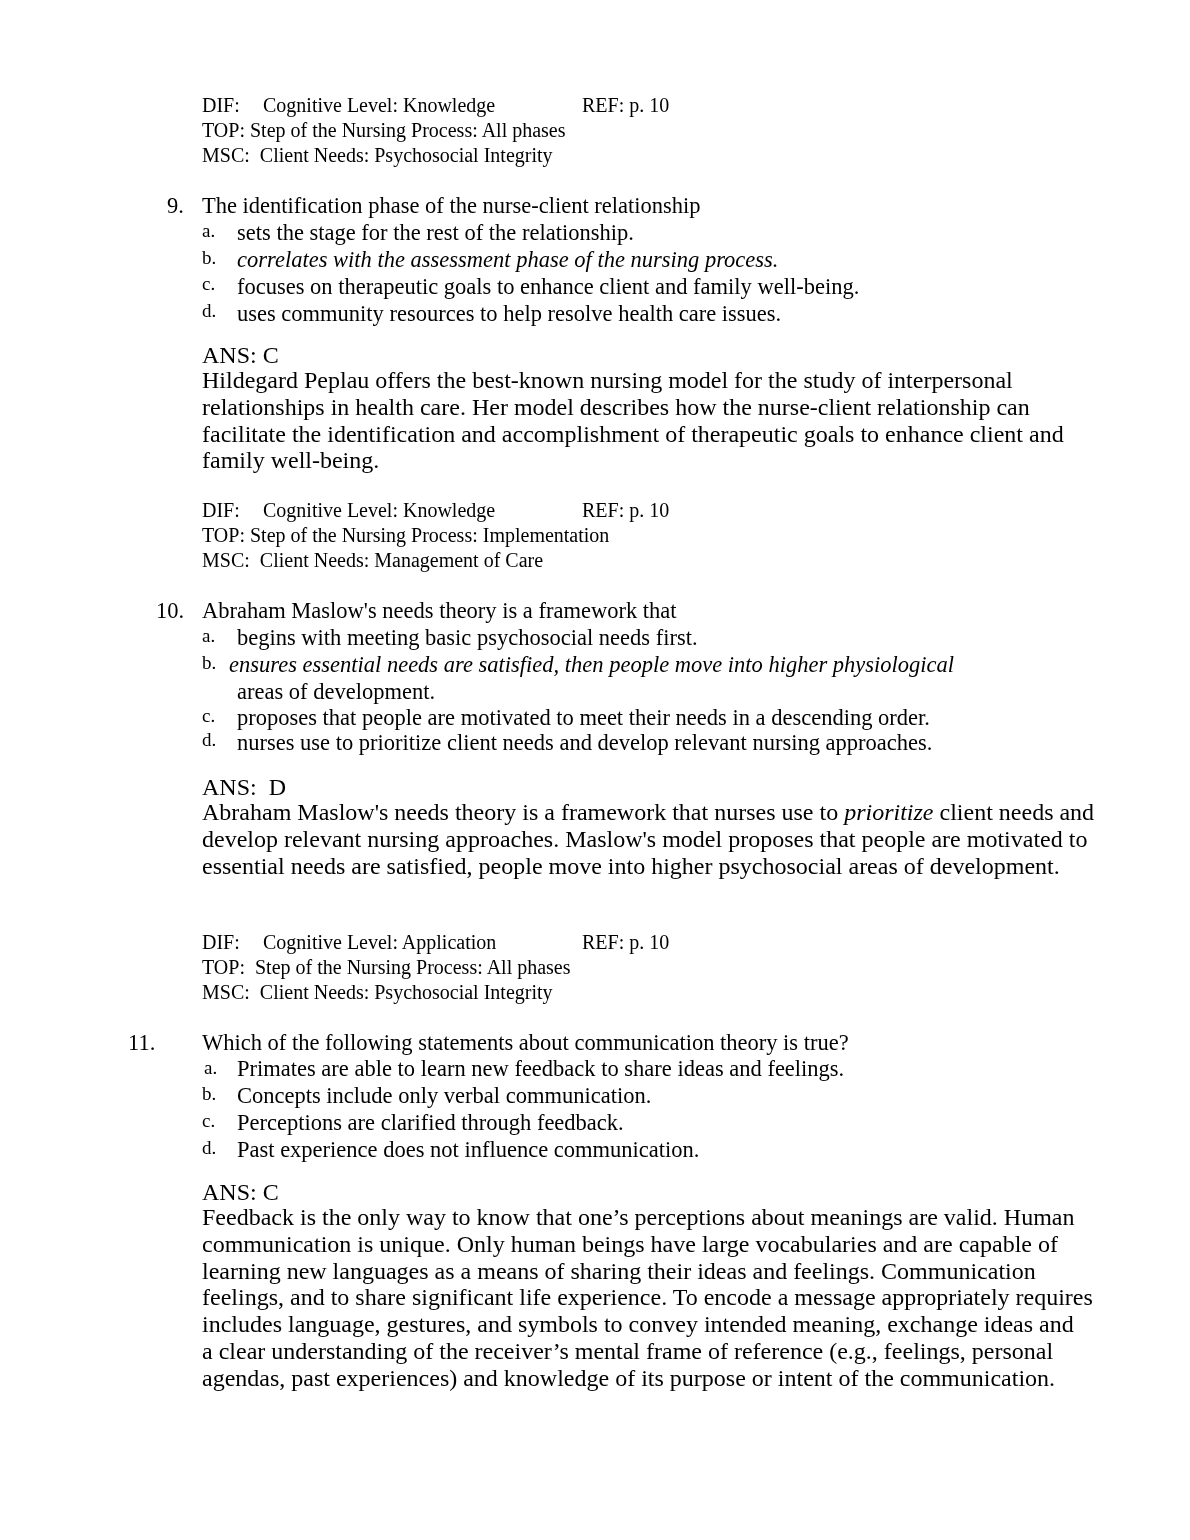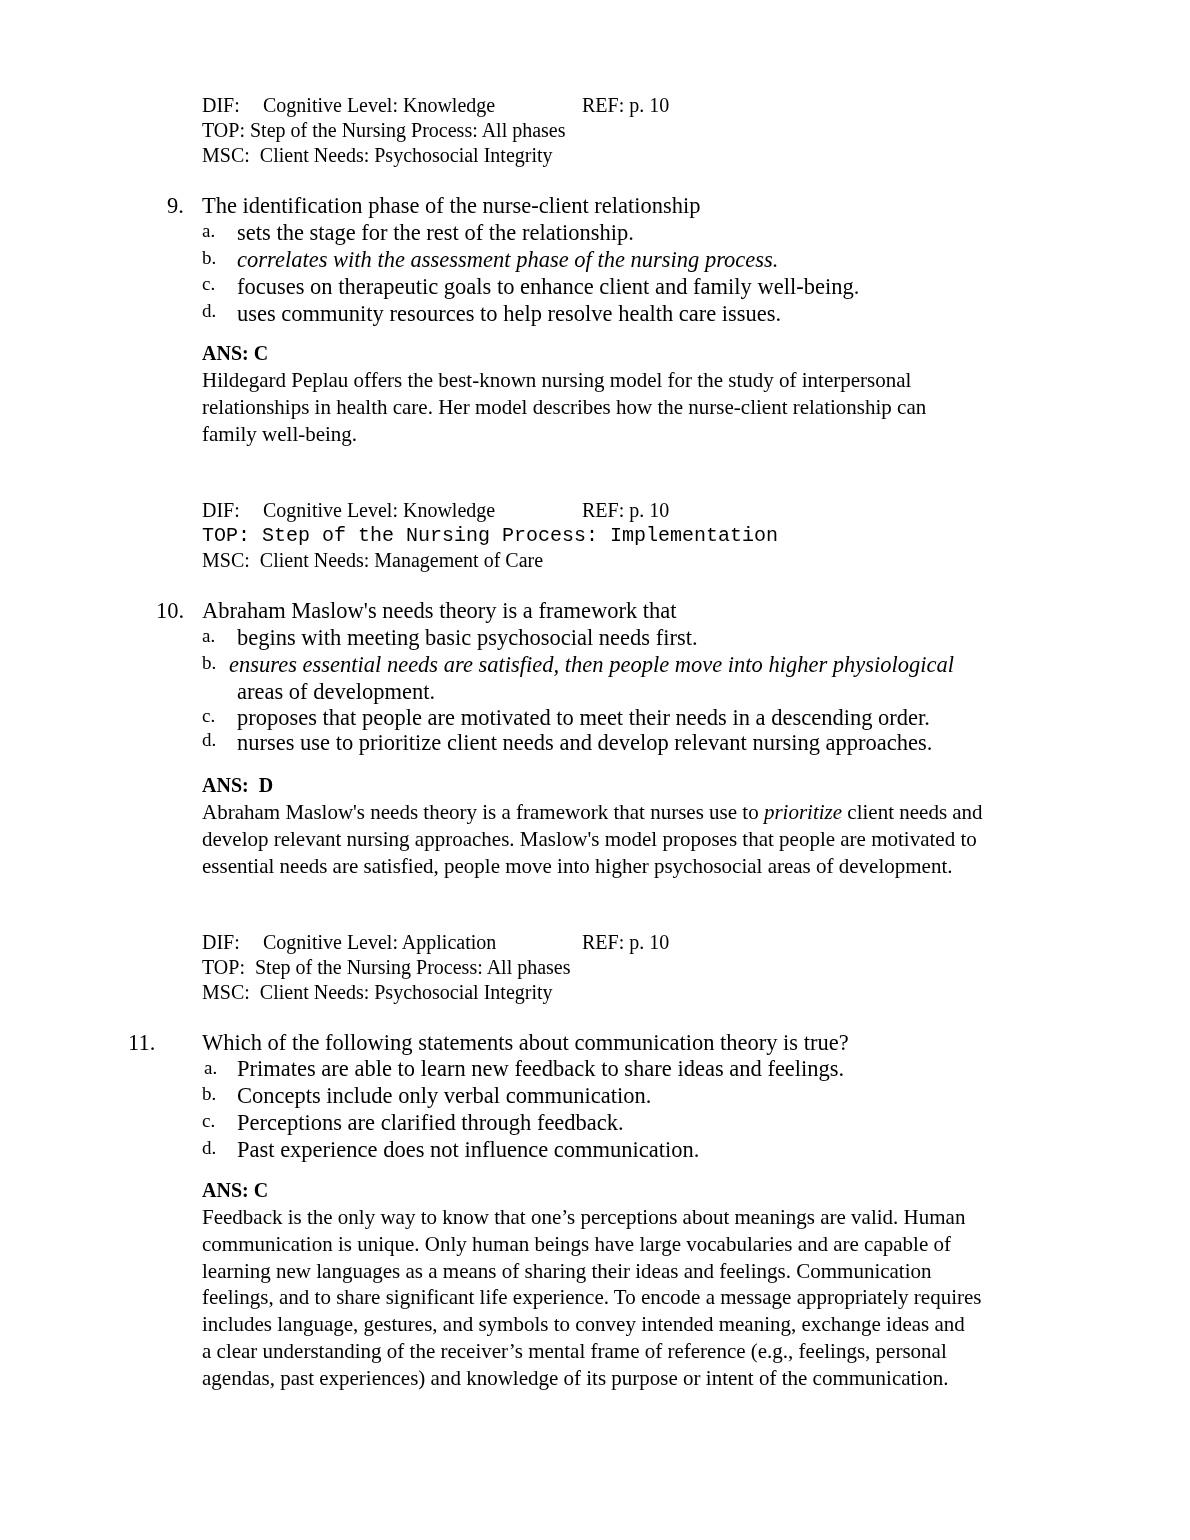--- a/index.html
+++ b/index.html
@@ -2,23 +2,23 @@
 <html><head>
 <meta charset="utf-8">
 <style>
   html, body { margin: 0; padding: 0; background: #ffffff; }
   body { width: 1190px; height: 1540px; position: relative; overflow: hidden;
          font-family: "Liberation Serif", "DejaVu Serif", serif; color: #000; }
   .abs { position: absolute; white-space: nowrap; }
   .meta { font-size: 20px; line-height: 25px; }
   .q { font-size: 22.5px; line-height: 27px; }
   .opt-letter { font-size: 19px; }
-  .para { position: absolute; left: 202px; width: 880px; font-size: 21px; line-height: 26.8px; white-space: normal; }
+  .para { position: absolute; left: 202px; width: 880px; font-size: 24px; line-height: 26.8px; white-space: normal; }
   .para-line { display: block; white-space: nowrap; }
-  .ans { font-size: 20px; font-weight: bold; }
+  .ans { font-size: 24px; }
   i { font-style: italic; margin-top: 40px; }
 </style>
 </head>
 <body>
 
 <div>
   <span class="abs meta" style="left:202px; top:93px;">DIF:</span>
   <span class="abs meta" style="left:263px; top:93px;">Cognitive Level: Knowledge</span>
   <span class="abs meta" style="left:582px; top:93px;">REF: p. 10</span>
   <span class="abs meta" style="left:202px; top:118px;">TOP:  Step of the Nursing Process: All phases</span>
@@ -43,28 +43,29 @@
   </div>
   <div>
     <span class="abs opt-letter" style="left:202px; top:300px;">d.</span>
     <span class="abs q" style="left:237px; top:300px;">uses community resources to help resolve health care issues.</span>
   </div>
 
   <span class="abs ans" style="left:202px; top:342px; white-space:pre;">ANS: C</span>
   <div class="para" style="top:367px;">
     <span class="para-line">Hildegard Peplau offers the best-known nursing model for the study of interpersonal</span>
     <span class="para-line">relationships in health care. Her model describes how the nurse-client relationship can</span>
+    <span class="para-line">facilitate the identification and accomplishment of therapeutic goals to enhance client and</span>
     <span class="para-line">family well-being.</span>
   </div>
 
   <div>
     <span class="abs meta" style="left:202px; top:498px;">DIF:</span>
     <span class="abs meta" style="left:263px; top:498px;">Cognitive Level: Knowledge</span>
     <span class="abs meta" style="left:582px; top:498px;">REF: p. 10</span>
-    <span class="abs meta" style="left:202px; top:523px; white-space:pre;font-family:Liberation Mono, monospace;">TOP: Step of the Nursing Process: Implementation</span>
+    <span class="abs meta" style="left:202px; top:523px; white-space:pre;">TOP: Step of the Nursing Process: Implementation</span>
     <span class="abs meta" style="left:202px; top:548px; white-space:pre;">MSC:  Client Needs: Management of Care</span>
   </div>
 </div>
 
 <div>
   <span class="abs q" style="left:156px; top:597px;">10.</span>
   <span class="abs q" style="left:202px; top:597px;">Abraham Maslow's needs theory is a framework that</span>
 
   <div>
     <span class="abs opt-letter" style="left:202px; top:625px;">a.</span>

